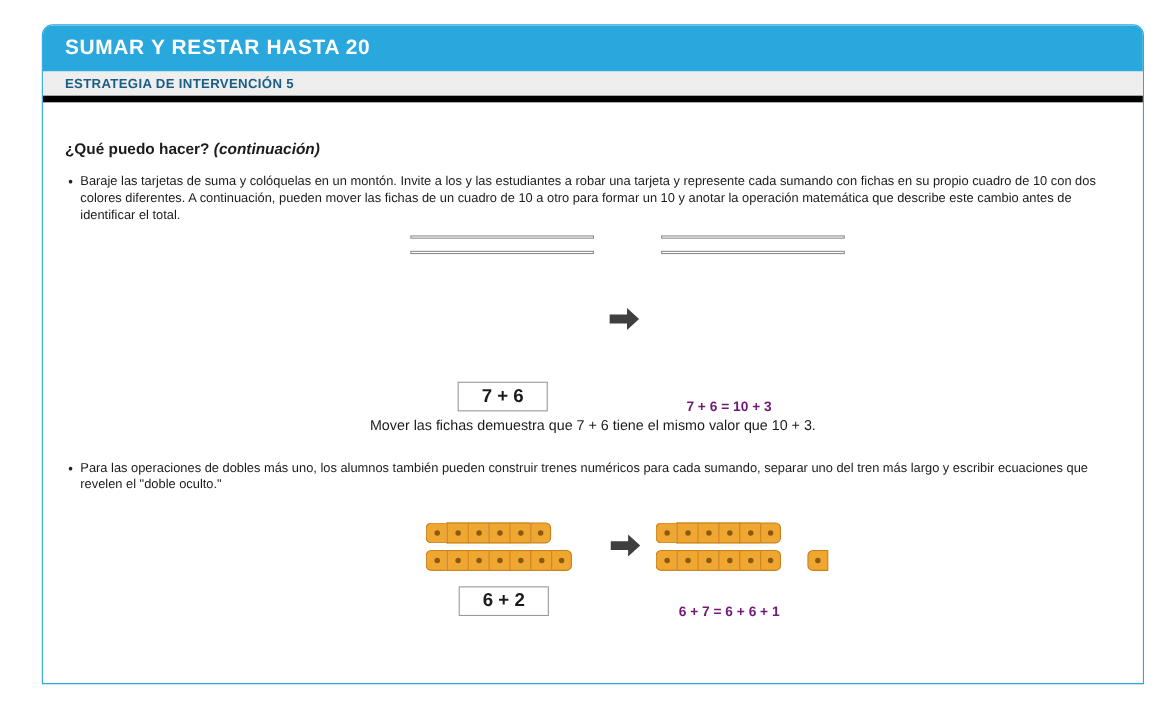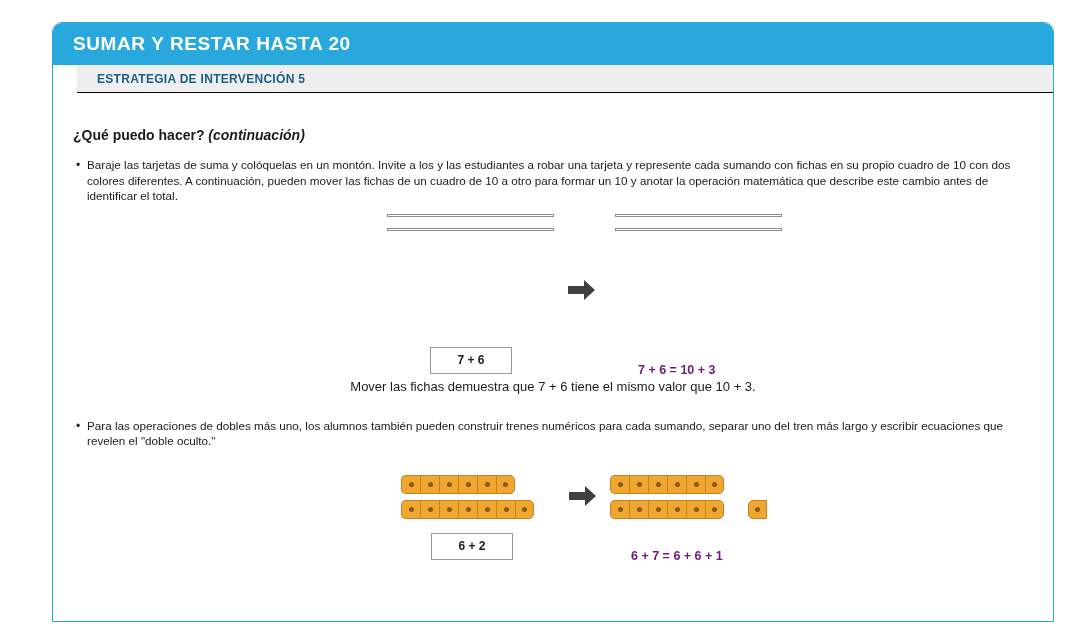--- a/index.html
+++ b/index.html
@@ -13,21 +13,21 @@
   }
   .page {
     position: relative;
     width: 1066px;
     height: 644px;
     background: #ffffff;
     overflow: hidden;
   }
   .card {
     position: absolute;
-    left: 52px;
+    left: 38px;
     top: 22px;
     width: 1002px;
     height: 600px;
     border: 1px solid #29a8dd;
     border-radius: 10px 10px 0 0;
     background: #ffffff;
     overflow: hidden;
   }
   .title-bar {
     height: 42px;
@@ -39,25 +39,24 @@
   }
   .title-bar .title {
     color: #ffffff;
     font-size: 19px;
     font-weight: bold;
     letter-spacing: 0.6px;
   }
   .subtitle-bar {
     height: 28px;
     background: #eeeeee;
-    border-bottom: 1px solid #000000;
+    border-bottom: 6px solid #000000;
     display: flex;
     align-items: center;
     padding-left: 20px;
-    margin-left: 24px;
   }
   .subtitle-bar .subtitle {
     color: #1a5e86;
     font-size: 12px;
     font-weight: bold;
     letter-spacing: 0.3px;
   }
   .body {
     padding: 14px 20px 0 20px;
     position: relative;
@@ -133,21 +132,21 @@
 
   .eq-box {
     position: absolute;
     border: 1px solid #9a9a9a;
     background: #fff;
     width: 82px;
     height: 27px;
     display: flex;
     align-items: center;
     justify-content: center;
-    font-size: 12px;
+    font-size: 17px;
     font-weight: bold;
     color: #1b1b1b;
   }
   .eq-plain {
     position: absolute;
     font-size: 12.5px;
     font-weight: bold;
     color: #701a75;
     margin-top: 10px;
   }

